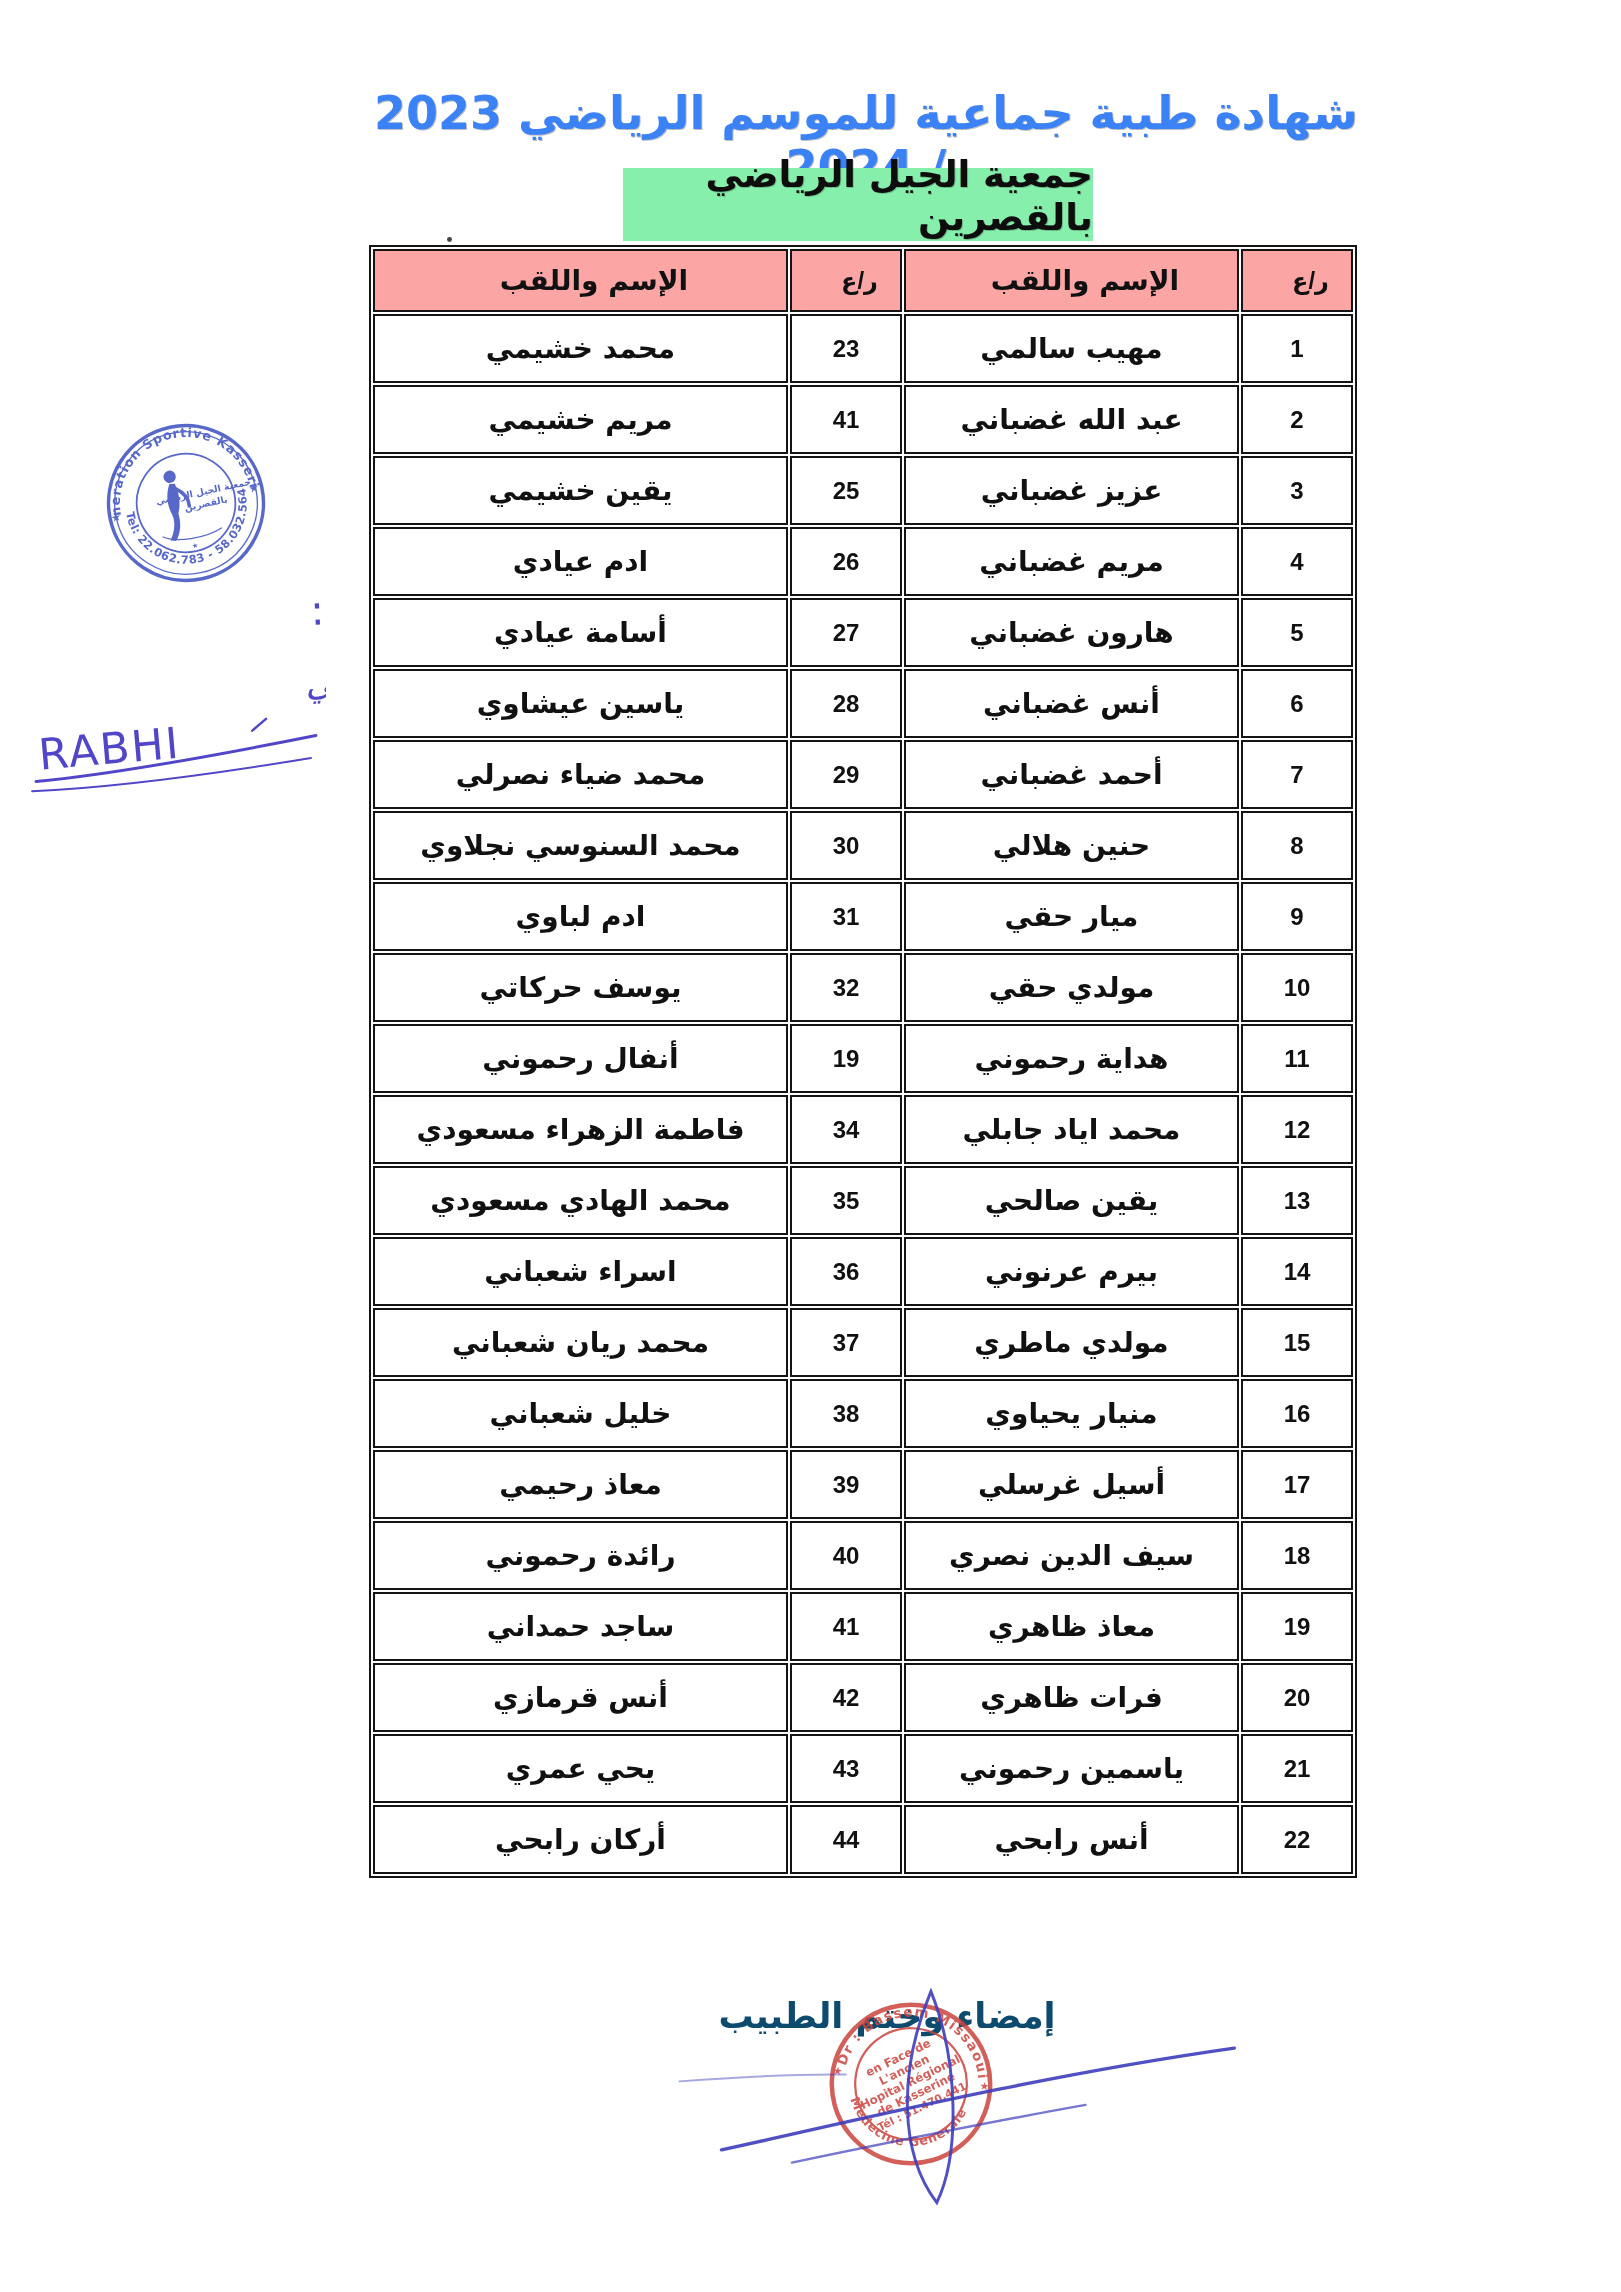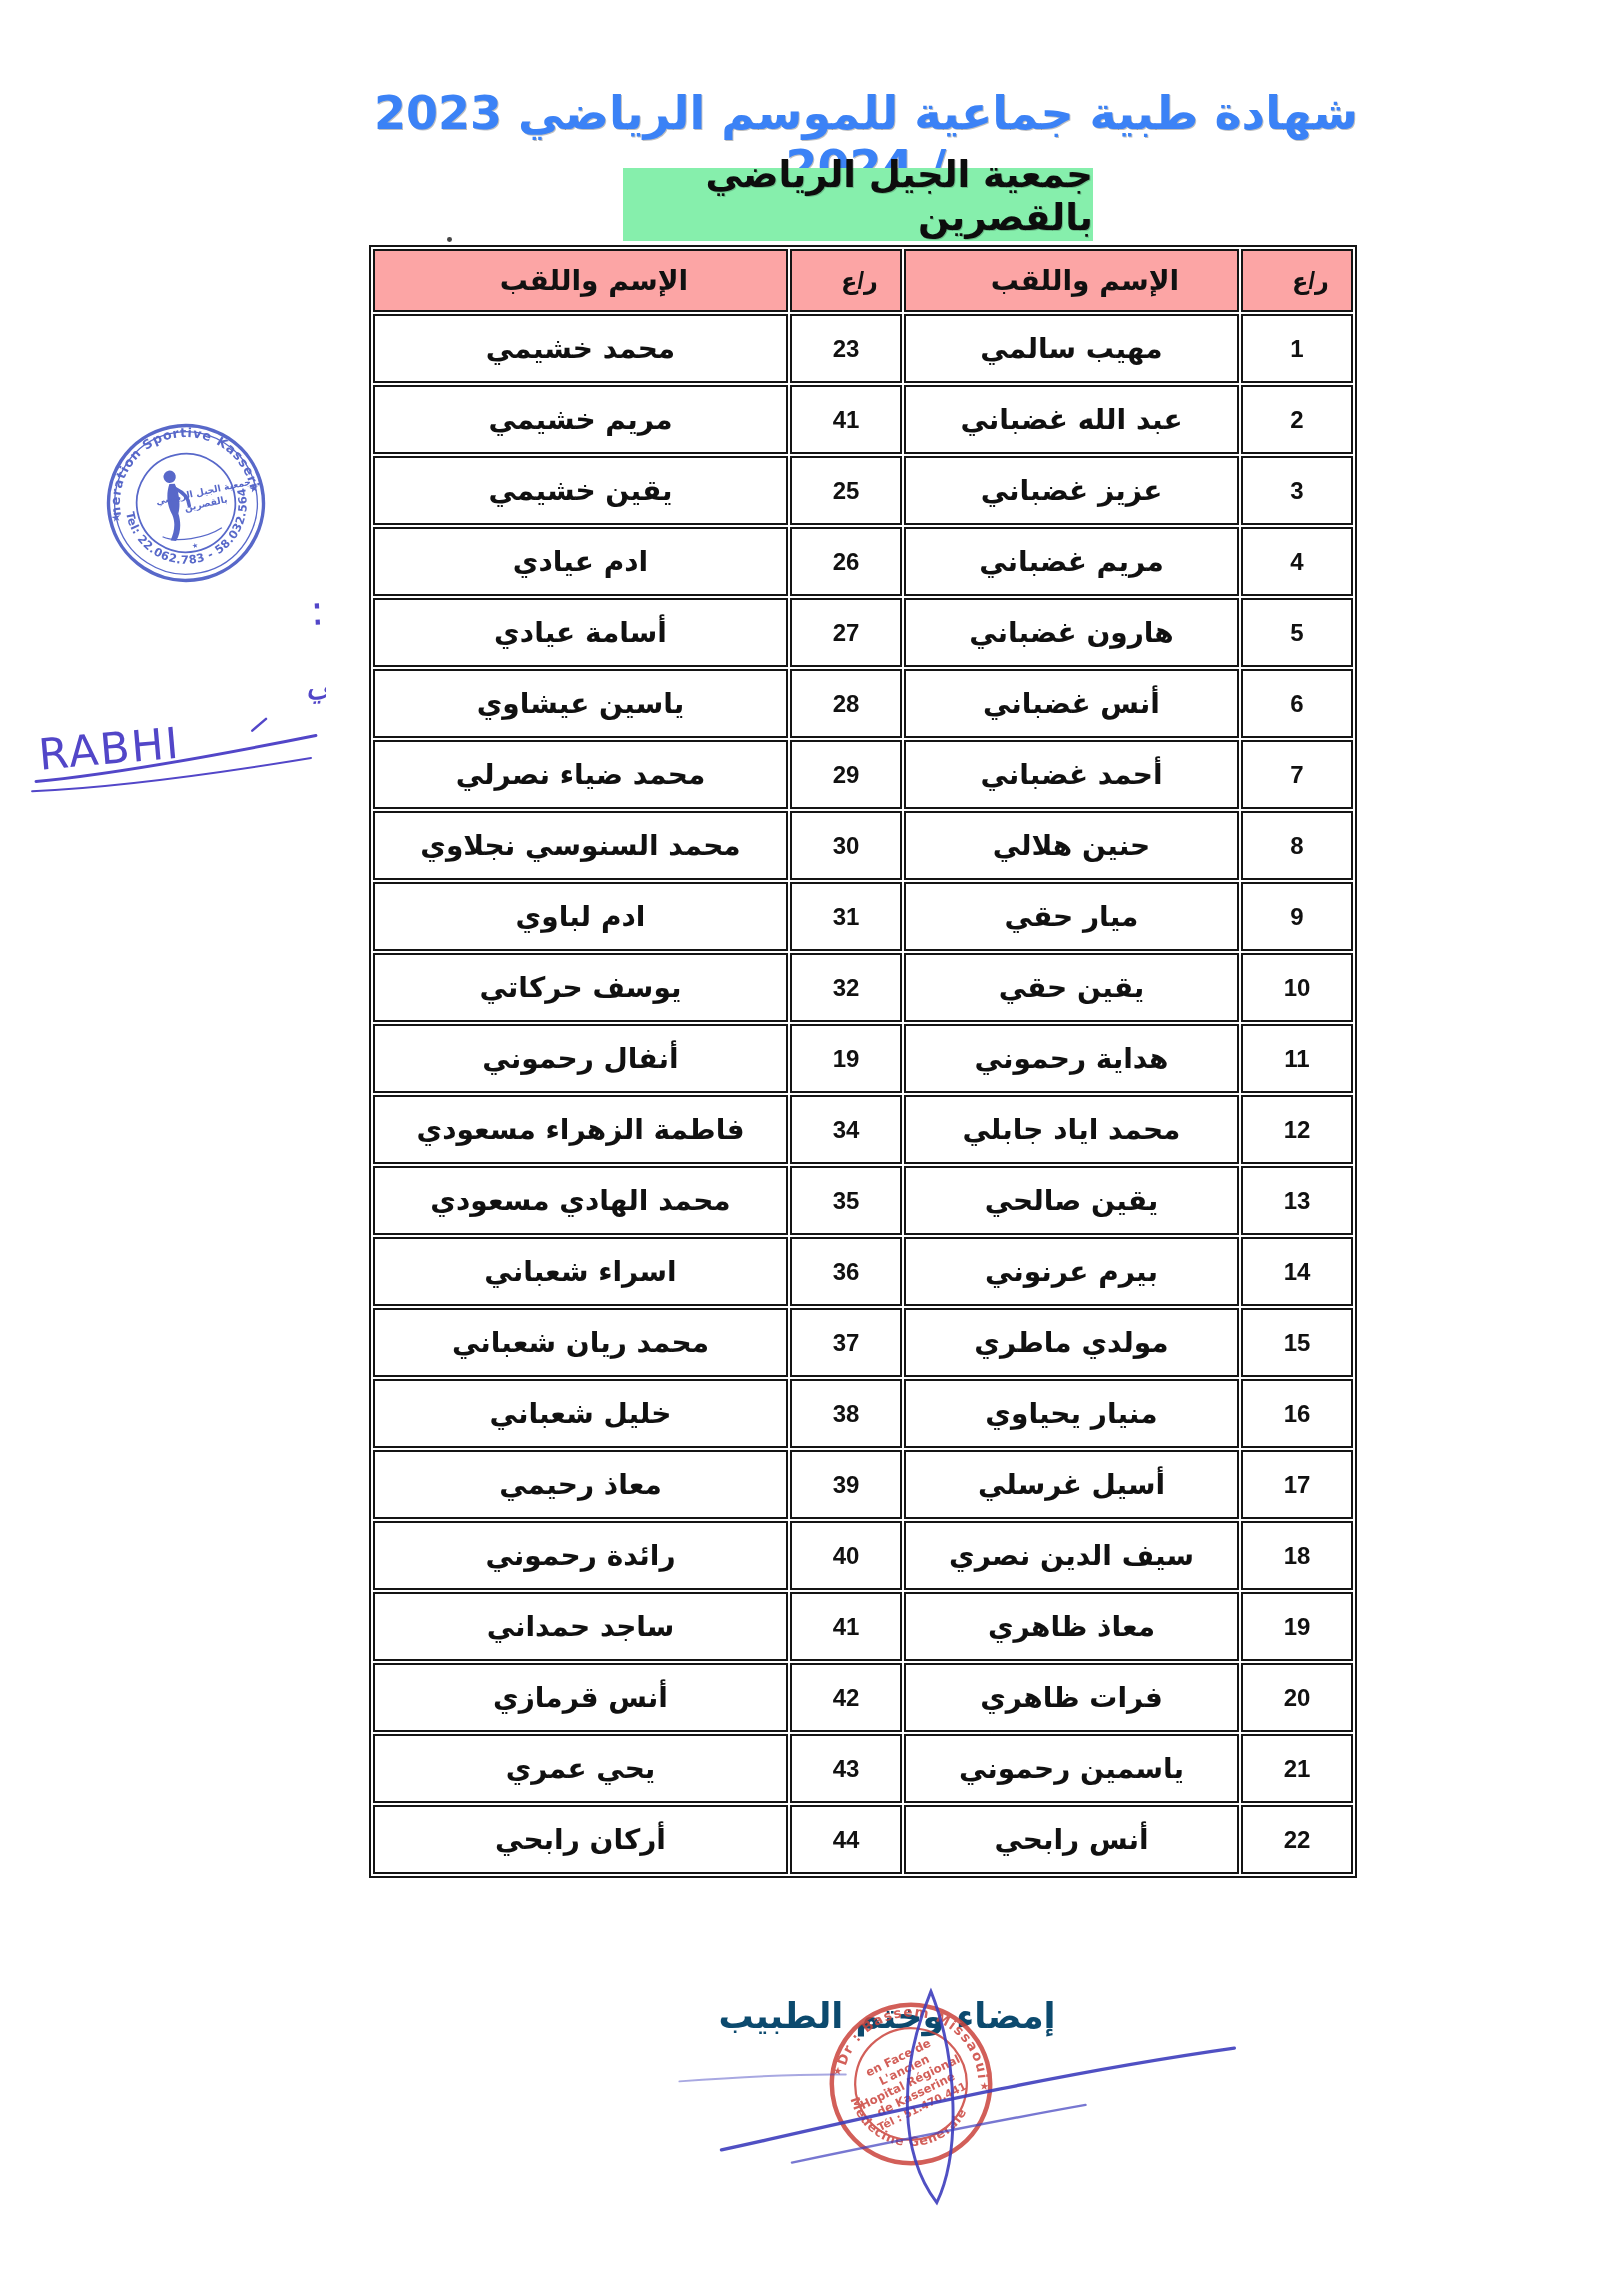--- a/index.html
+++ b/index.html
@@ -116,21 +116,21 @@
     <td class="nam">محمد السنوسي نجلاوي</td>
   </tr>
       <tr class="r">
     <td class="num">9</td>
     <td class="nam">ميار حقي</td>
     <td class="num">31</td>
     <td class="nam">ادم لباوي</td>
   </tr>
       <tr class="r">
     <td class="num">10</td>
-    <td class="nam">يقين حقي</td>
+    <td class="nam">مولدي حقي</td>
     <td class="num">32</td>
     <td class="nam">يوسف حركاتي</td>
   </tr>
       <tr class="r">
     <td class="num">11</td>
     <td class="nam">هداية رحموني</td>
     <td class="num">19</td>
     <td class="nam">أنفال رحموني</td>
   </tr>
       <tr class="r">

